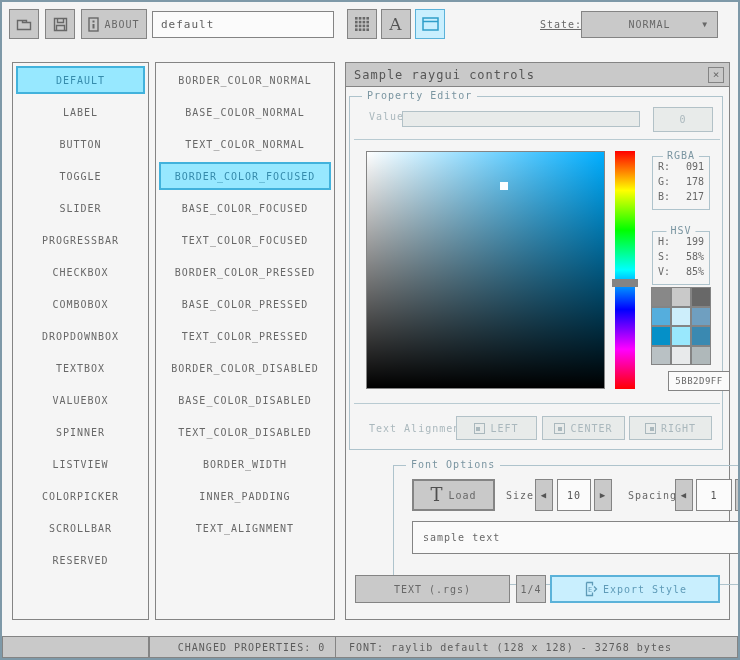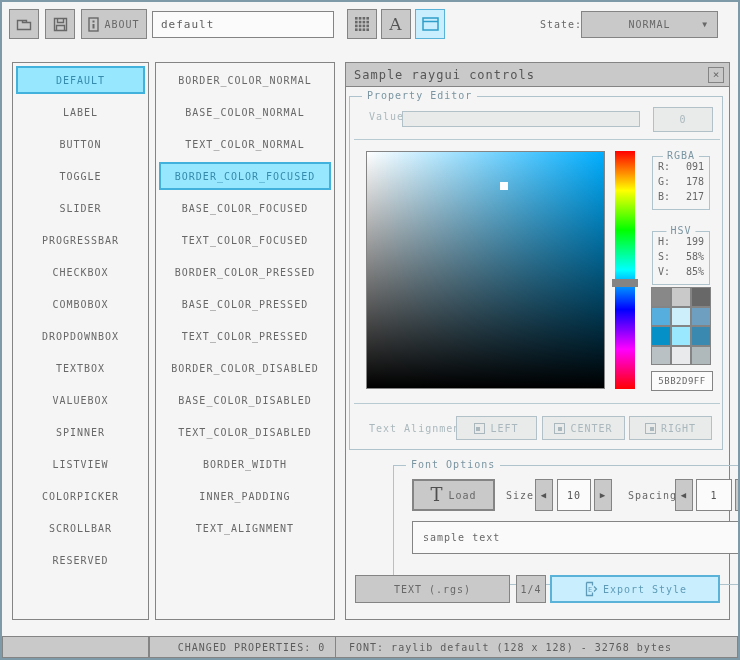--- a/index.html
+++ b/index.html
@@ -11,21 +11,21 @@
   .btn{position:absolute;background:#c9c9c9;border:1px solid #848484;display:flex;align-items:center;justify-content:center;gap:5px;color:#686868;font-size:10px;letter-spacing:1px;cursor:pointer;}
   .btn.active{background:#c9effe;border-color:#5bb2d9;}
   .btn.cyan{background:#c9effe;border:2px solid #5bb2d9;color:#5f9bb8;}
   .btn.disabled{background:#e8ebea;border-color:#b2c1c7;color:#aab8bd;}
   .txt{color:#686868;font-size:10px;letter-spacing:1px;}
   .lbl-disabled{color:#aab8bd;font-size:10px;letter-spacing:1px;}
 
   
   .toolbar{position:absolute;left:0;top:0;width:740px;height:48px;}
   .name-input{position:absolute;left:152px;top:11px;width:182px;height:27px;border:1px solid #848484;background:#fbfbfb;color:#5f5f5f;font-size:11px;letter-spacing:1px;padding:0 8px;outline:none;}
-  .state-label{position:absolute;left:540px;top:19px;}
+  .state-label{position:absolute;left:540px;top:19px;text-decoration:underline;}
   .dropdown{position:absolute;left:581px;top:11px;width:137px;height:27px;background:#c9c9c9;border:1px solid #848484;display:flex;align-items:center;justify-content:center;color:#686868;font-size:10px;letter-spacing:1px;cursor:pointer;}
   .dropdown .arrow{position:absolute;right:9px;top:8px;font-size:8px;color:#686868;}
 
   
   .panel{position:absolute;border:1px solid #848484;background:#f5f5f5;display:flex;flex-direction:column;padding-top:1px;}
   .panel.controls{left:12px;top:62px;width:137px;height:558px;}
   .panel.props{left:155px;top:62px;width:180px;height:558px;}
   .list-item{height:28px;margin:2px 3px;border:2px solid transparent;display:flex;align-items:center;justify-content:center;font-size:10px;letter-spacing:1px;color:#686868;cursor:pointer;flex:none;}
   .list-item.selected{background:#97e8ff;border-color:#42b2dc;color:#368bac;}
 
@@ -51,21 +51,21 @@
   .hue-handle{position:absolute;left:-3px;width:26px;height:8px;background:#848484;margin-top:-4px;}
 
   .mini-group{position:absolute;width:58px;border:1px solid #aec3cc;}
   .mini-group .gtitle{left:50%;transform:translateX(-50%);padding:0 4px;white-space:nowrap;}
   .mini-group .row{display:flex;justify-content:space-between;padding:0 5px;margin-top:4px;font-size:10px;color:#686868;}
   .mini-group.rgba{left:302px;top:59px;height:54px;}
   .mini-group.hsv{left:302px;top:123px;height:54px;margin-top:11px;}
 
   .swatches{position:absolute;left:301px;top:190px;width:60px;height:78px;background:#848484;border:1px solid #848484;display:grid;grid-template-columns:repeat(3,1fr);gap:2px;padding:0;}
   .swatch{cursor:pointer;}
-  .hex-box{position:absolute;left:301px;top:274px;width:62px;height:20px;background:#fbfbfb;border:1px solid #848484;display:flex;align-items:center;justify-content:center;font-size:9px;letter-spacing:0.5px;color:#686868;cursor:text;}
+  .hex-box{position:absolute;left:318px;top:274px;width:62px;height:20px;background:#fbfbfb;border:1px solid #848484;display:flex;align-items:center;justify-content:center;font-size:9px;letter-spacing:0.5px;color:#686868;cursor:text;}
 
   .align-label{position:absolute;left:19px;top:326px;}
   .align-btn{height:24px;top:319px;}
   .align-ico{width:11px;height:11px;border:1px solid #aab8bd;position:relative;display:inline-block;flex:none;}
   .align-ico i{position:absolute;top:3px;width:4px;height:4px;background:#aab8bd;}
   .align-ico.l i{left:1px;} .align-ico.c i{left:3px;} .align-ico.r i{right:1px;}
 
   .tload{left:18px;top:13px;width:83px;height:32px;border-width:2px;}
   .t-glyph{font-family:"DejaVu Serif",serif;font-size:18px;color:#4f4f4f;line-height:18px;}
   .size-label{position:absolute;left:112px;top:24px;}

